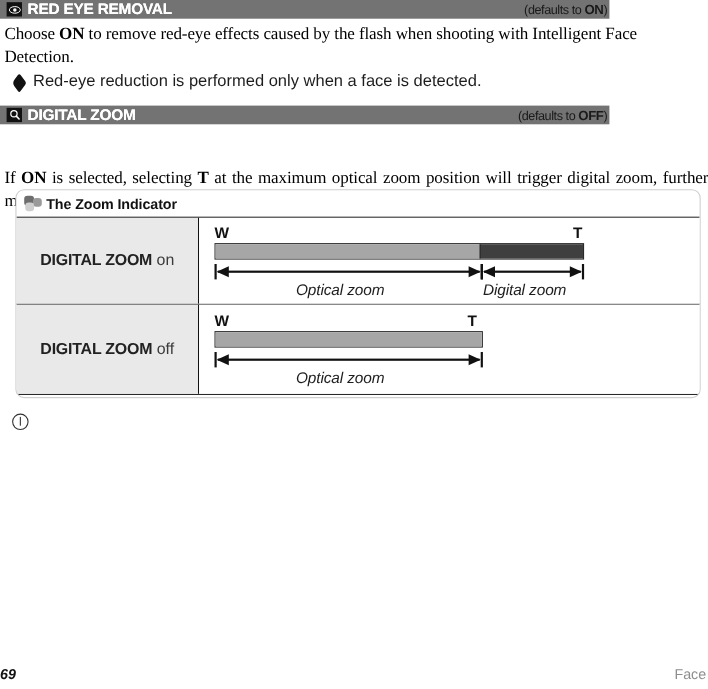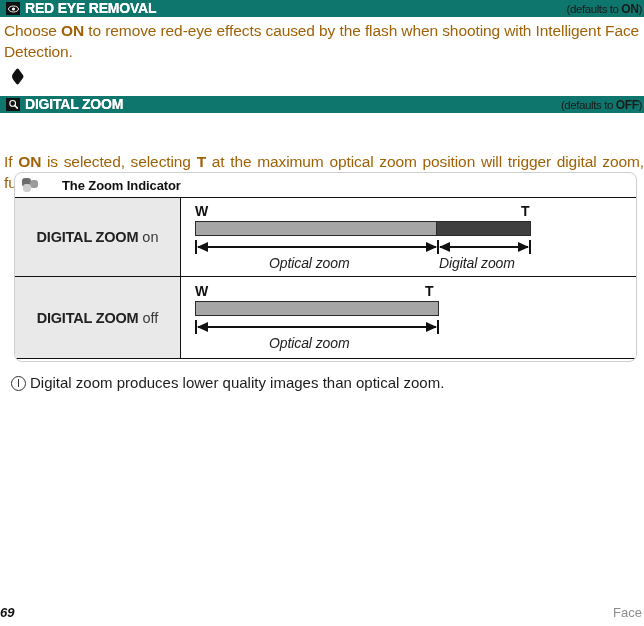--- a/index.html
+++ b/index.html
@@ -13,23 +13,23 @@
     position: relative;
     font-family: "Liberation Sans", sans-serif;
     color: #1a1a1a;
     -webkit-font-smoothing: antialiased;
   }
 
   
   .section-bar {
     position: absolute;
     left: 0;
-    width: 644px;
+    width: 554px;
     height: 17px;
-    background: #0f766e;
+    background: #737373;
     display: flex;
     align-items: center;
     box-sizing: border-box;
   }
   .section-bar .glyph-box {
     width: 14px;
     height: 13px;
     background: #111111;
     margin-left: 6px;
     margin-right: 5px;
@@ -59,22 +59,23 @@
   .section-bar .sec-default b {
     font-weight: bold;
     font-size: 12px;
   }
 
   
   .para {
     position: absolute;
     font-size: 15.5px;
     line-height: 21px;
-    color: #a16207;
+    color: #000000;
     letter-spacing: -0.1px;
+    font-family: Liberation Serif, serif;
   }
   .para b { font-weight: bold; }
 
   .note-line {
     position: absolute;
     font-size: 15px;
     line-height: 20px;
     color: #1d1d1d;
     display: flex;
     align-items: flex-start;
@@ -139,21 +140,21 @@
     display: flex;
     align-items: center;
     padding-left: 7px;
     box-sizing: border-box;
   }
   .tipbox-header .tip-title {
     font-size: 13px;
     font-weight: bold;
     color: #111;
     letter-spacing: -0.1px;
-    margin-left: 20px;
+    margin-left: 0;
   }
   .tri-dots {
     position: relative;
     width: 20px;
     height: 16px;
     flex: 0 0 auto;
   }
   .tri-dots i {
     position: absolute;
     display: block;
@@ -284,20 +285,21 @@
     </svg>
   </span>
   <span class="sec-title">RED EYE REMOVAL</span>
   <span class="sec-default"><span>(defaults to </span><b>ON</b><span>)</span></span>
 </div>
 
 <div class="para" style="left:4px; top:20px; width:638px;">Choose <b>ON</b> to remove red-eye effects caused by the flash when shooting with Intelligent Face Detection.</div>
 
 <div class="note-line" style="left:10px; top:64px; width:620px;">
   <span class="note-mark"><i class="tag-bullet"></i></span>
+  <span>Red-eye reduction is performed only when a face is detected.</span>
 </div>
 
 <div class="section-bar" style="top:96px;">
   <span class="glyph-box">
     <svg width="11" height="11" viewBox="0 0 20 20" aria-hidden="true">
       <circle cx="8.5" cy="8" r="5.2" fill="none" stroke="#ffffff" stroke-width="2"></circle>
       <line x1="12.4" y1="12" x2="17" y2="16.6" stroke="#ffffff" stroke-width="2.6" stroke-linecap="round"></line>
     </svg>
   </span>
   <span class="sec-title">DIGITAL ZOOM</span>
@@ -376,17 +378,16 @@
 
         <span class="meas-label" style="left:88px; top:58px;">Optical zoom</span>
       </div>
     </div>
 
   </div>
 </div>
 
 <div class="note-line" style="left:10px; top:373px; width:620px;">
   <span class="note-mark"><i class="caution-icon"></i></span>
-  <span>Digital zoom produces lower quality images than optical zoom.</span>
 </div>
 
 <div class="footer-page">69</div>
 <div class="footer-sec">Face</div>
 
 </body></html>

